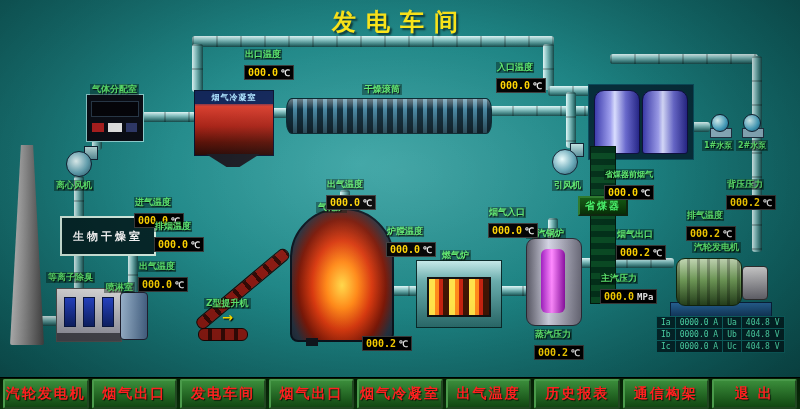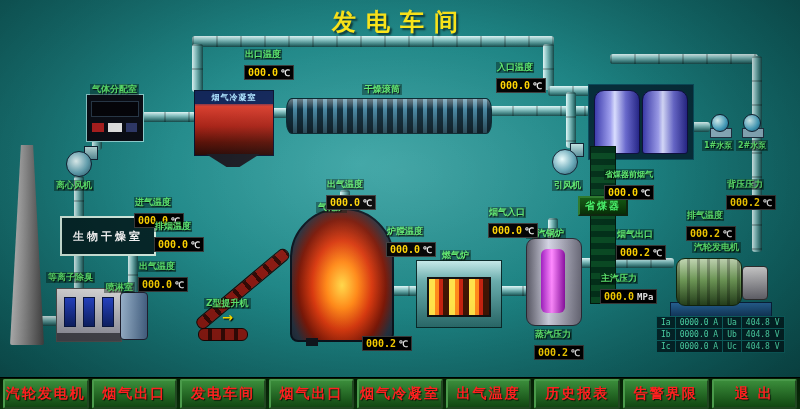--- a/index.html
+++ b/index.html
@@ -344,17 +344,17 @@
   <div class="vignette"></div>
 
   <div class="menubar">
     <div class="menubtn">汽轮发电机</div>
     <div class="menubtn">烟气出口</div>
     <div class="menubtn">发电车间</div>
     <div class="menubtn">烟气出口</div>
     <div class="menubtn">烟气冷凝室</div>
     <div class="menubtn">出气温度</div>
     <div class="menubtn">历史报表</div>
-    <div class="menubtn">告警界限</div>
+    <div class="menubtn">通信构架</div>
     <div class="menubtn">退 出</div>
   </div>
 
 </div>
 
 </body></html>

